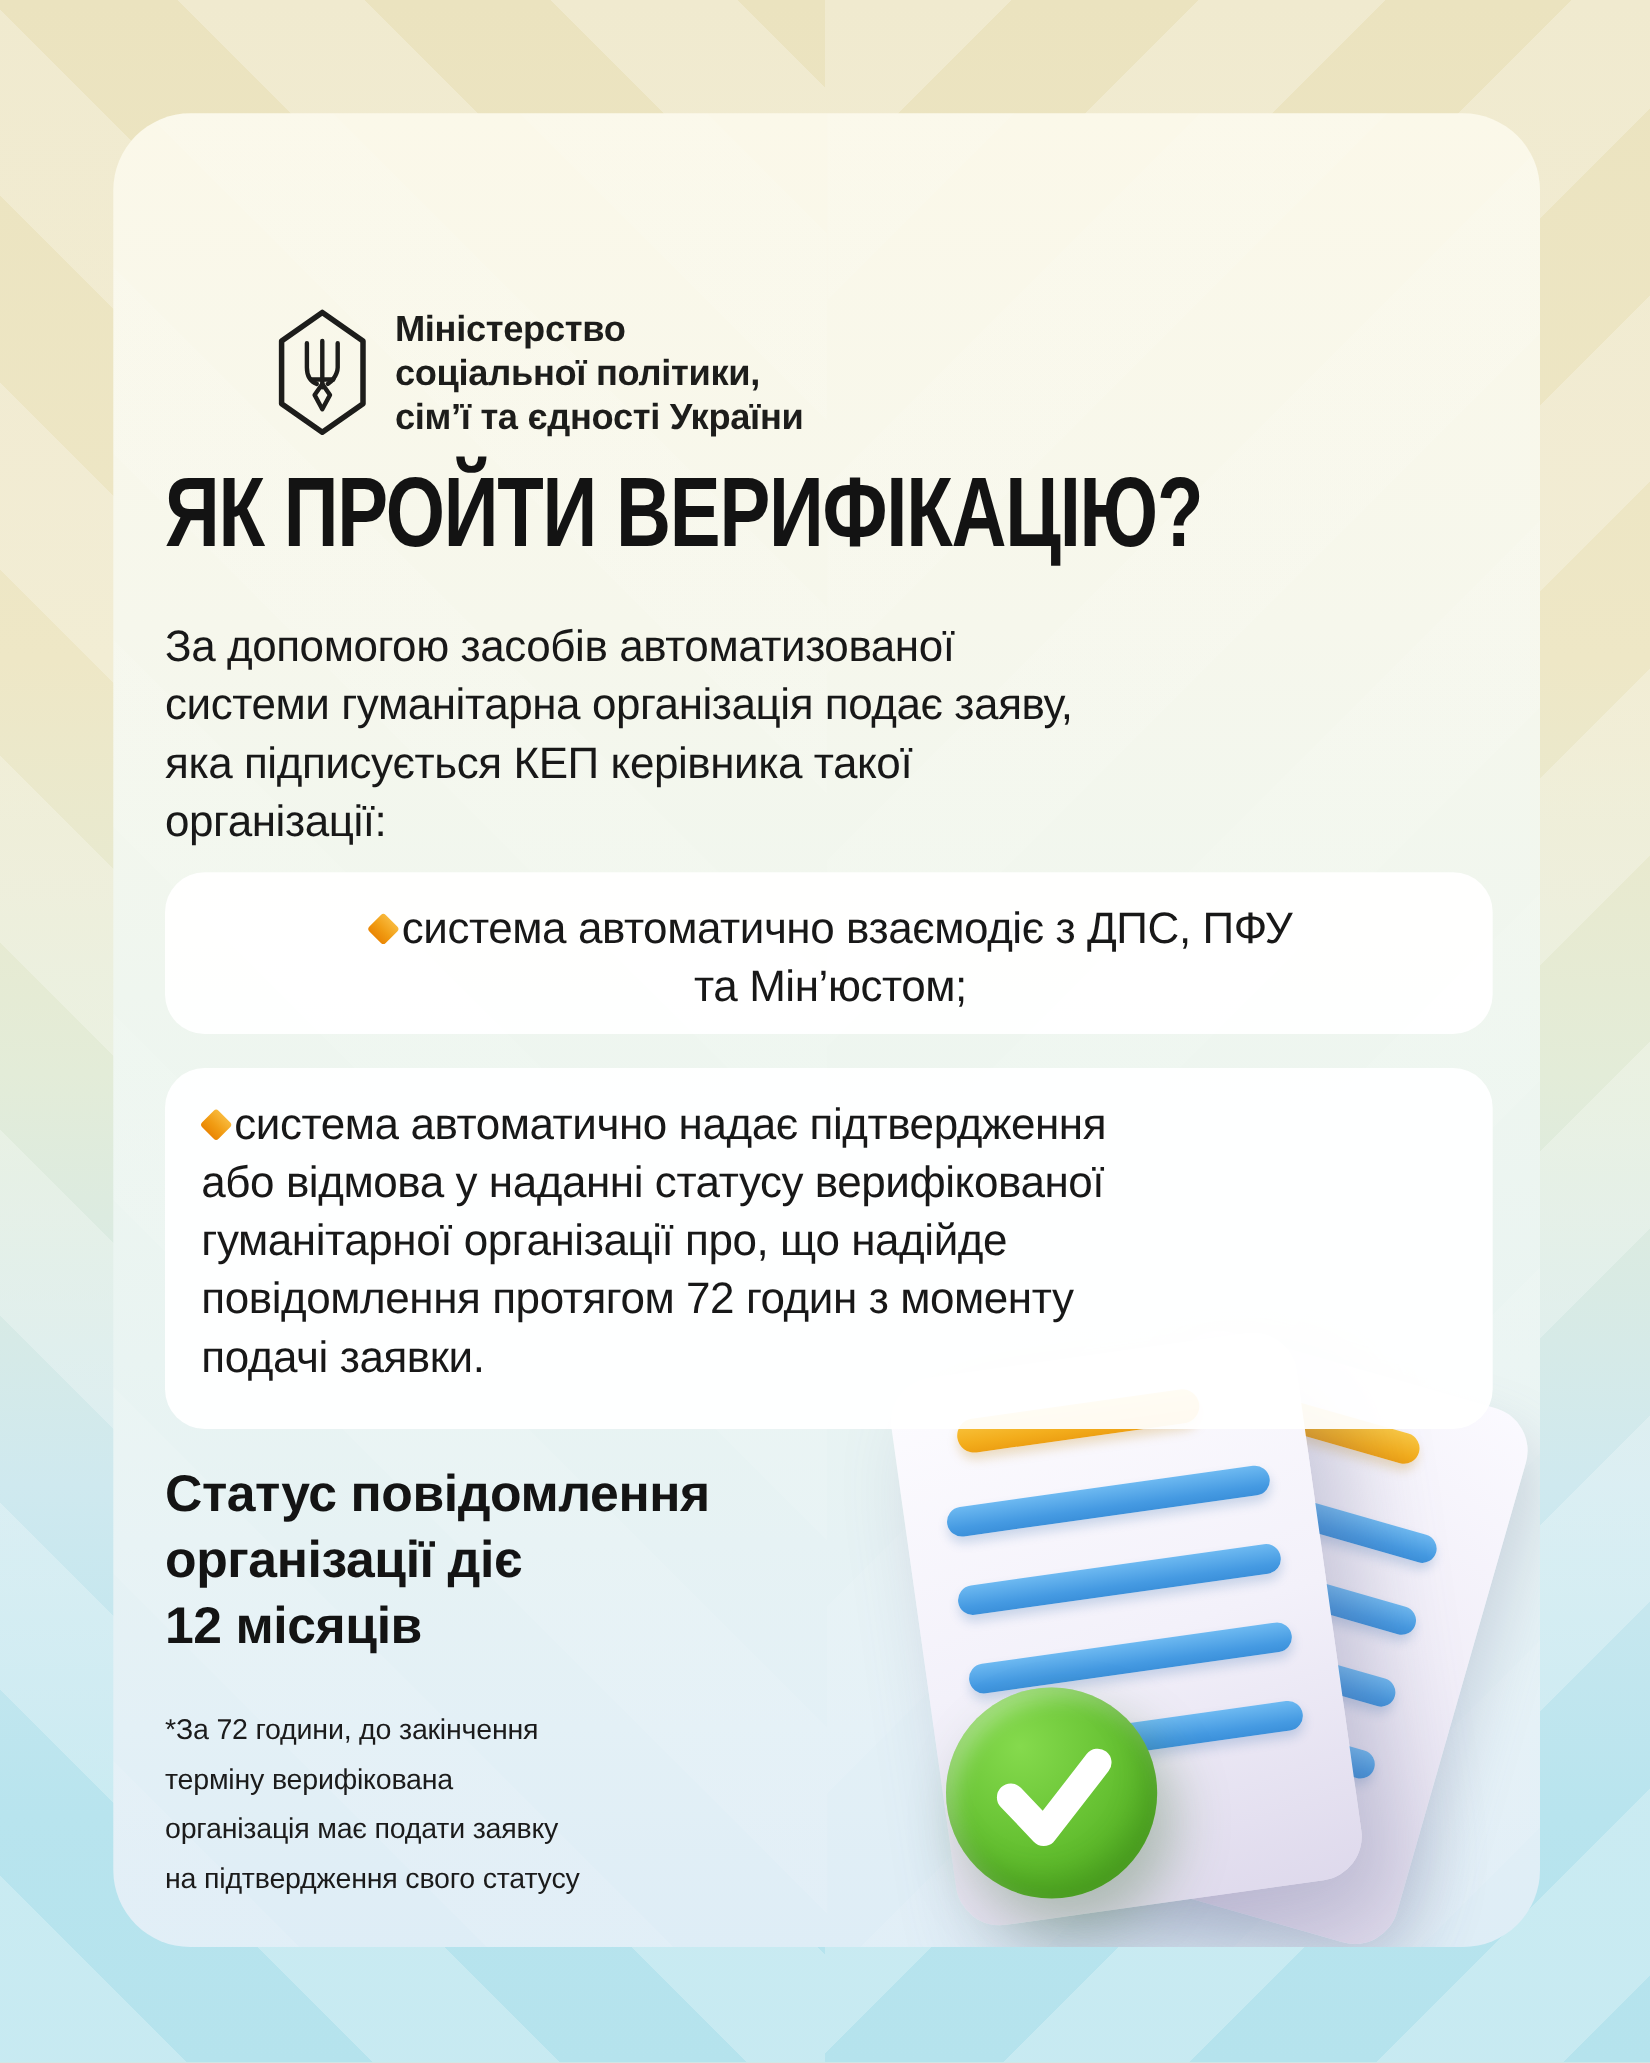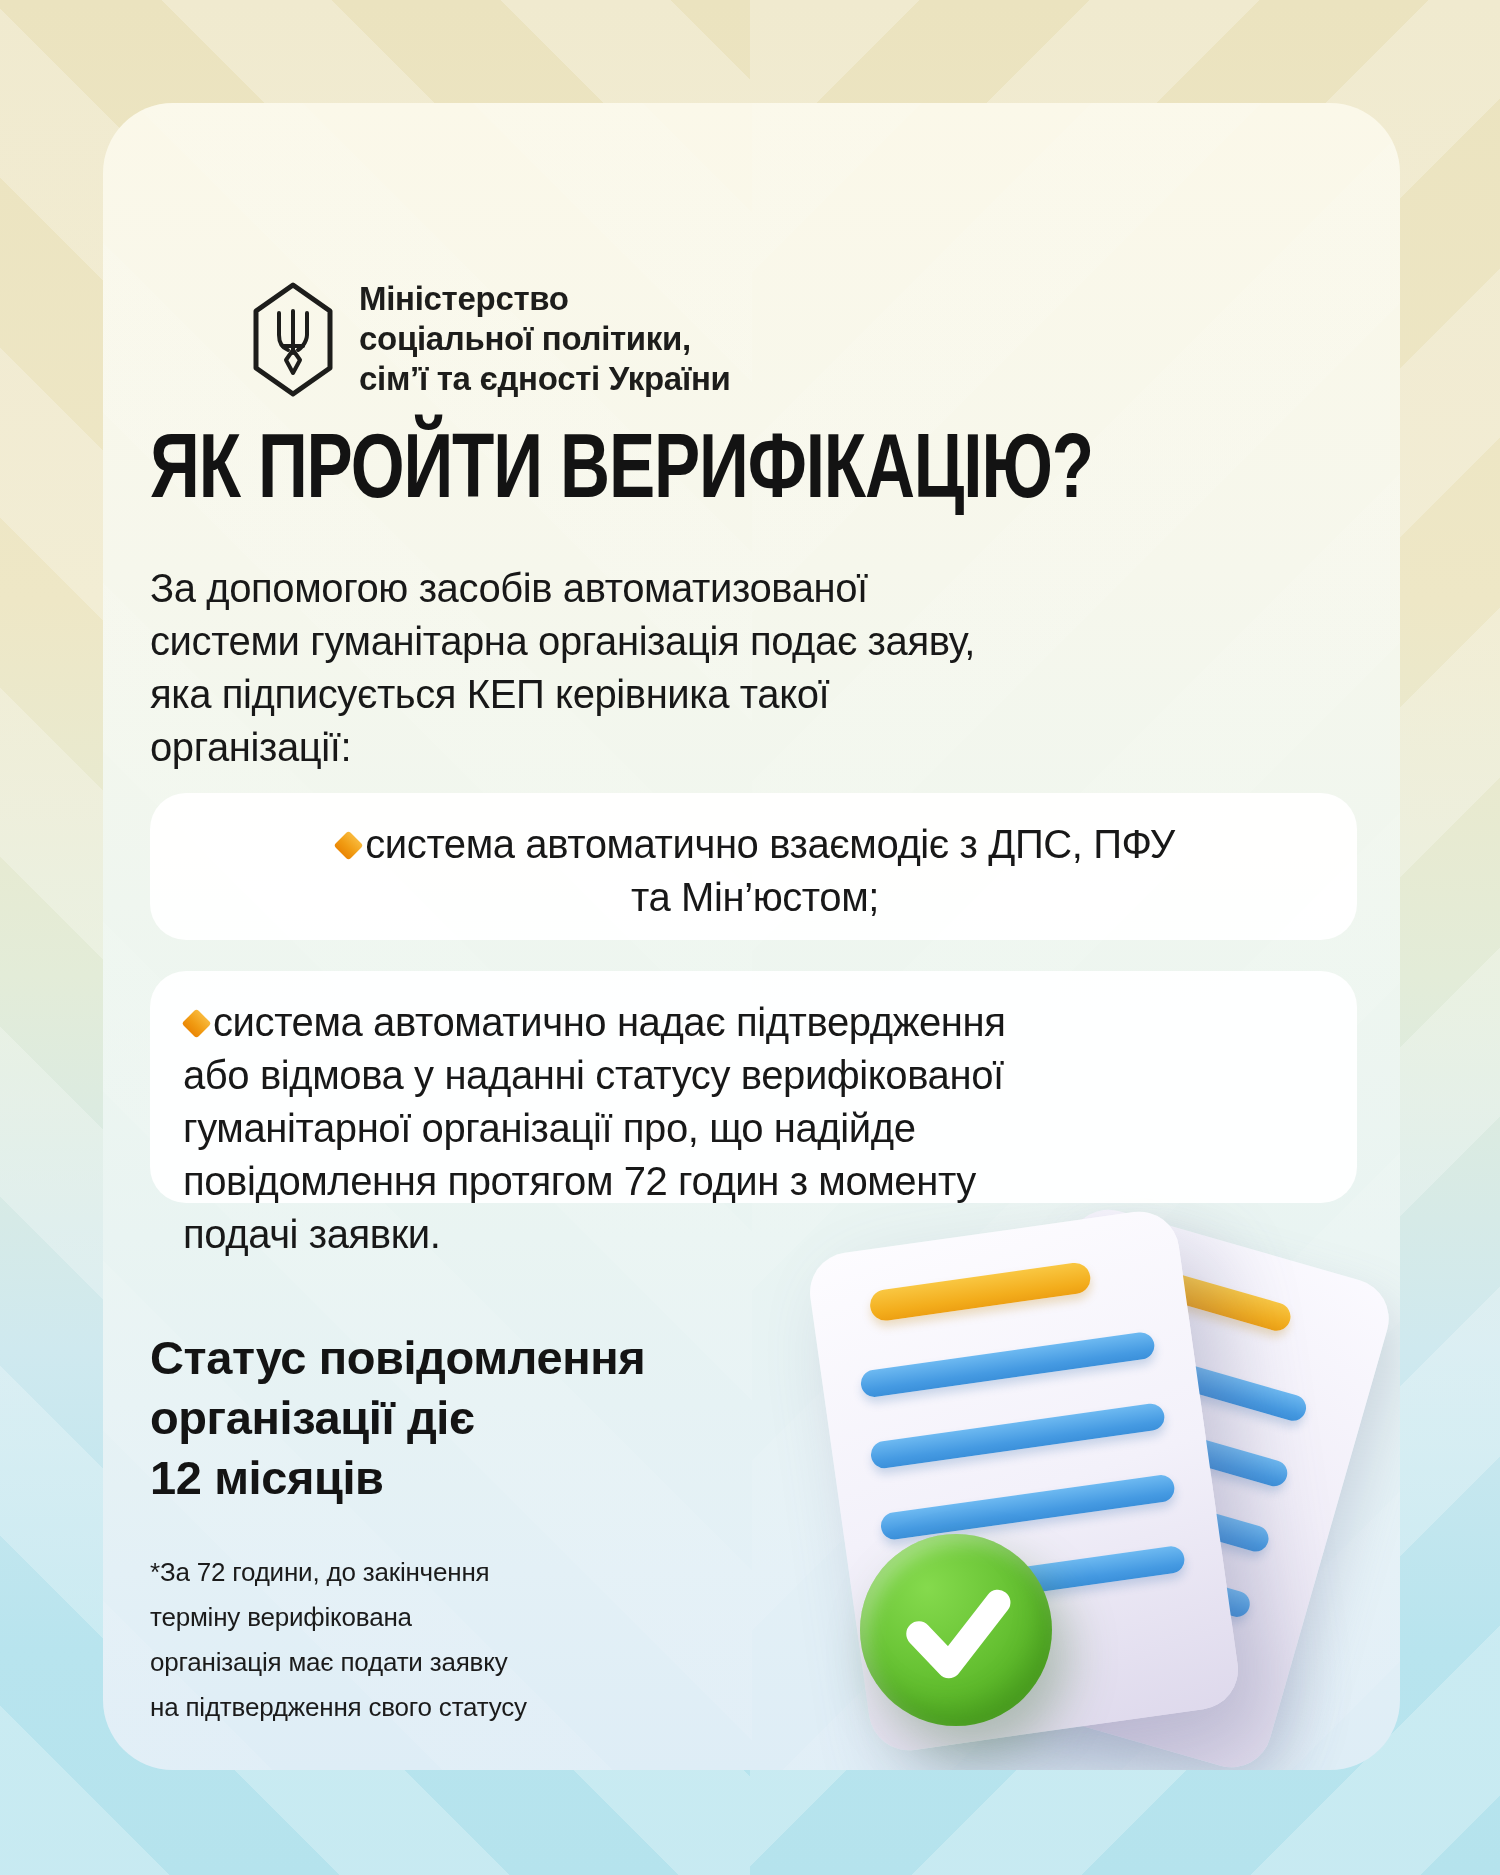--- a/index.html
+++ b/index.html
@@ -12,41 +12,41 @@
   .chev{position:absolute;top:0;bottom:0;width:50%;pointer-events:none;}
   .chev-l{left:0;background:repeating-linear-gradient(45deg,rgba(255,255,255,.25) 0 120px,rgba(255,255,255,0) 120px 240px);}
   .chev-r{left:50%;background:repeating-linear-gradient(135deg,rgba(255,255,255,.25) 0 120px,rgba(255,255,255,0) 120px 240px);}
 
   .card{
     position:absolute;left:103px;top:103px;width:1297px;height:1667px;border-radius:70px;overflow:hidden;
     background:linear-gradient(180deg,#fbf8e9 0%,#f6f7ec 28%,#eff6ef 48%,#e9f4f2 68%,#e3f0f6 88%,#deedf6 100%);
   }
   .card .chev{opacity:.35;}
 
-  .logo{position:absolute;left:148px;top:176px;display:flex;align-items:flex-end;}
+  .logo{position:absolute;left:148px;top:176px;display:flex;align-items:flex-start;}
   .logo svg{display:block;}
   .logo-text{margin-left:24px;font-size:33px;line-height:40px;font-weight:bold;letter-spacing:-.3px;color:#1d1d1b;}
 
   .title{
     position:absolute;left:150px;top:420px;font-size:90px;line-height:92px;font-weight:bold;
     letter-spacing:-1.5px;color:#131313;white-space:nowrap;
     transform:scaleX(.77);transform-origin:left top;
   }
 
   .intro{position:absolute;left:150px;top:562px;font-size:40px;line-height:53px;letter-spacing:-.4px;color:#181818;}
   .intro div{white-space:nowrap;}
 
   .bullet-card{
     position:absolute;left:150px;width:1207px;border-radius:36px;
     background:rgba(255,255,255,.94);padding:25px 30px 23px 33px;box-sizing:border-box;
     font-size:40px;line-height:53px;letter-spacing:-.4px;color:#181818;
   }
   .bullet-card .bline{white-space:nowrap;}
   .bullet-1{top:793px;height:147px;text-align:center;}
-  .bullet-2{top:971px;height:232px;}
+  .bullet-2{top:971px;height:328px;}
   .diamond{
     display:inline-block;width:27px;height:27px;margin:0 3px 0 0;vertical-align:-1px;
     background:linear-gradient(180deg,#f8b93c 0%,#f19d14 55%,#ea8604 100%);
     transform:rotate(45deg) scale(.78);border-radius:4px;
   }
 
   .status{position:absolute;left:150px;top:1328px;font-size:47px;line-height:60px;font-weight:bold;letter-spacing:-.4px;color:#141414;}
   .footnote{position:absolute;left:150px;top:1550px;font-size:26px;line-height:45px;letter-spacing:-.2px;color:#1b1b1b;}
   .status div,.footnote div{white-space:nowrap;}
 

